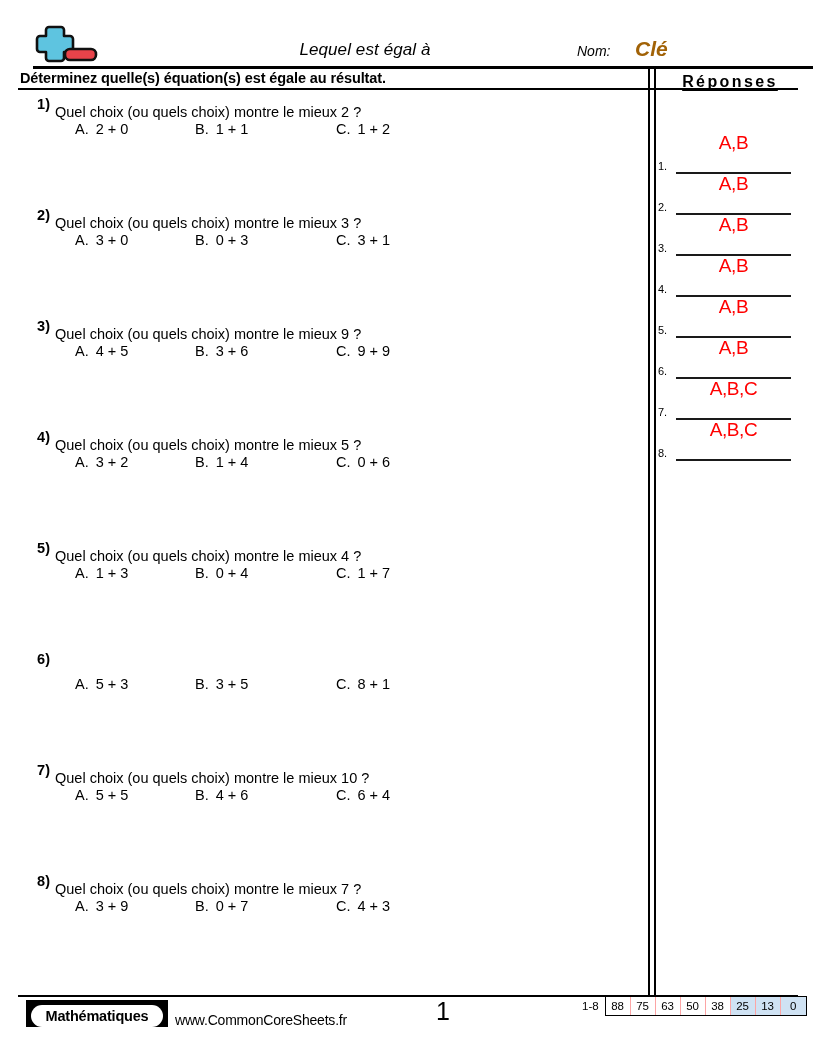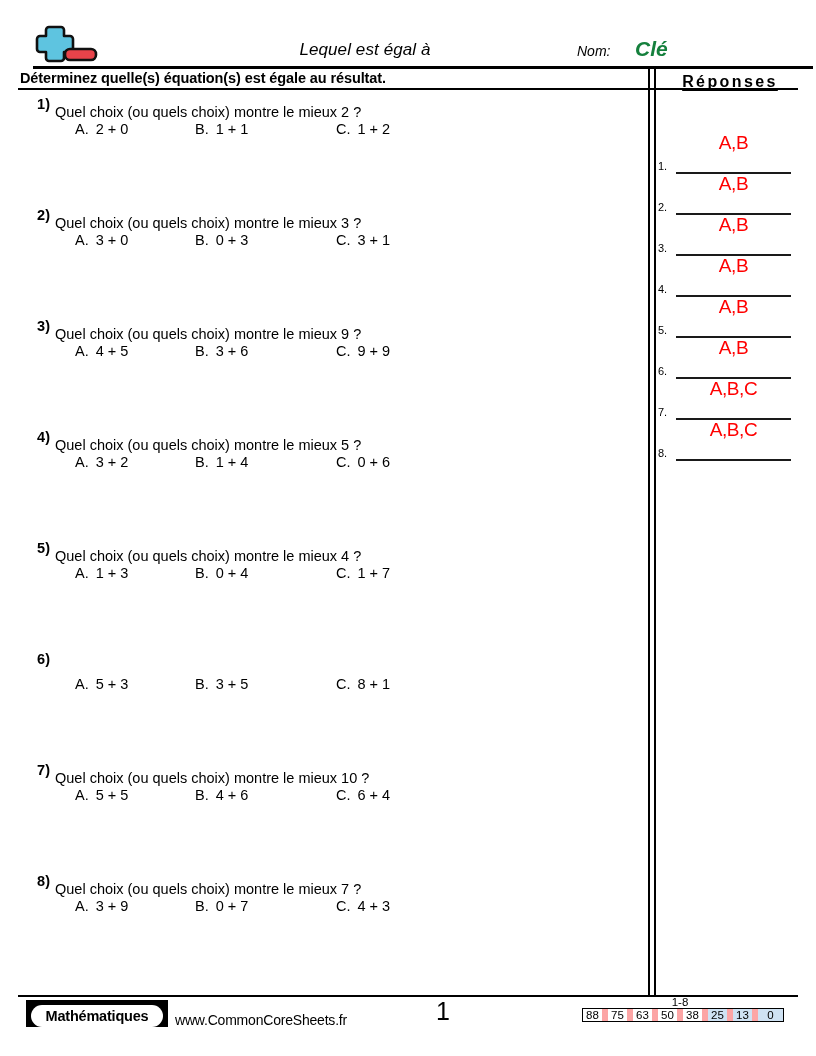--- a/index.html
+++ b/index.html
@@ -40,21 +40,21 @@
   #name-label {
     position: absolute;
     left: 562px; top: 43px;
     font-size: 14px;
   }
   #name-value {
     position: absolute;
     left: 620px; top: 37px;
     font-size: 21px;
     font-weight: bold;
-    color: #15803d;
+    color: #a16207;
   }
 
   #header-rule {
     position: absolute;
     left: 18px; top: 66px;
     width: 780px; height: 3px;
     background: #000;
   }
 
   
@@ -217,39 +217,38 @@
     font-size: 25px;
   }
 
   #score-table {
     position: absolute;
     left: 582px; top: 996px;
     height: 20px;
     display: flex;
     align-items: stretch;
     font-size: 11.5px;
-    flex-direction: column;
   }
   #score-range {
     display: flex;
     align-items: center;
     justify-content: center;
     padding: 0 6px 0 0;
     font-size: 11.5px;
   }
   #score-cells {
     display: flex;
     border: 1px solid #000;
   }
   .score-cell {
     width: 25px;
     display: flex;
     align-items: center;
     justify-content: center;
-    border-right: 6px solid #fca5a5;
+    border-right: 1px solid #fca5a5;
     background: #ffffff;
   }
   .score-cell:last-child { border-right: none; }
   .score-cell.hl { background: #cfe2f3; }
 </style>
 </head>
 <body>
 
 <div id="header">
 

